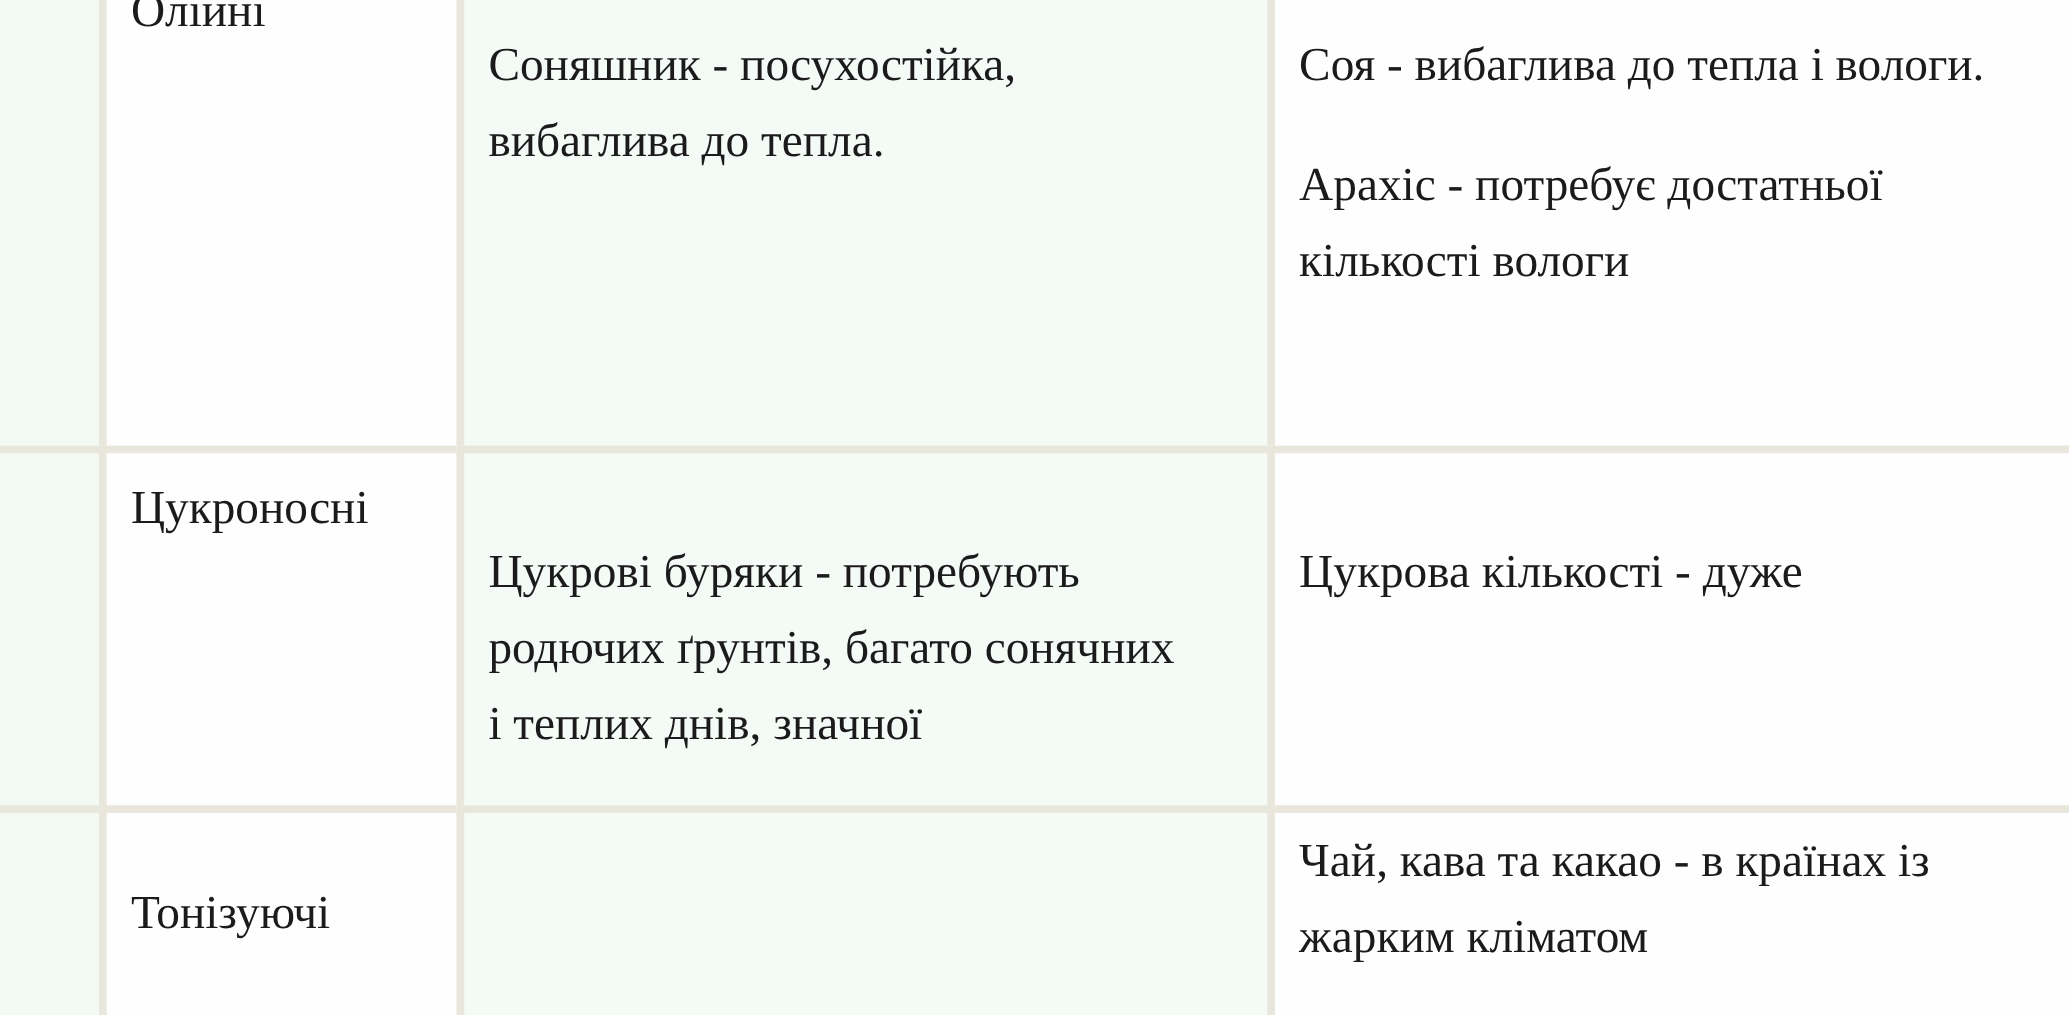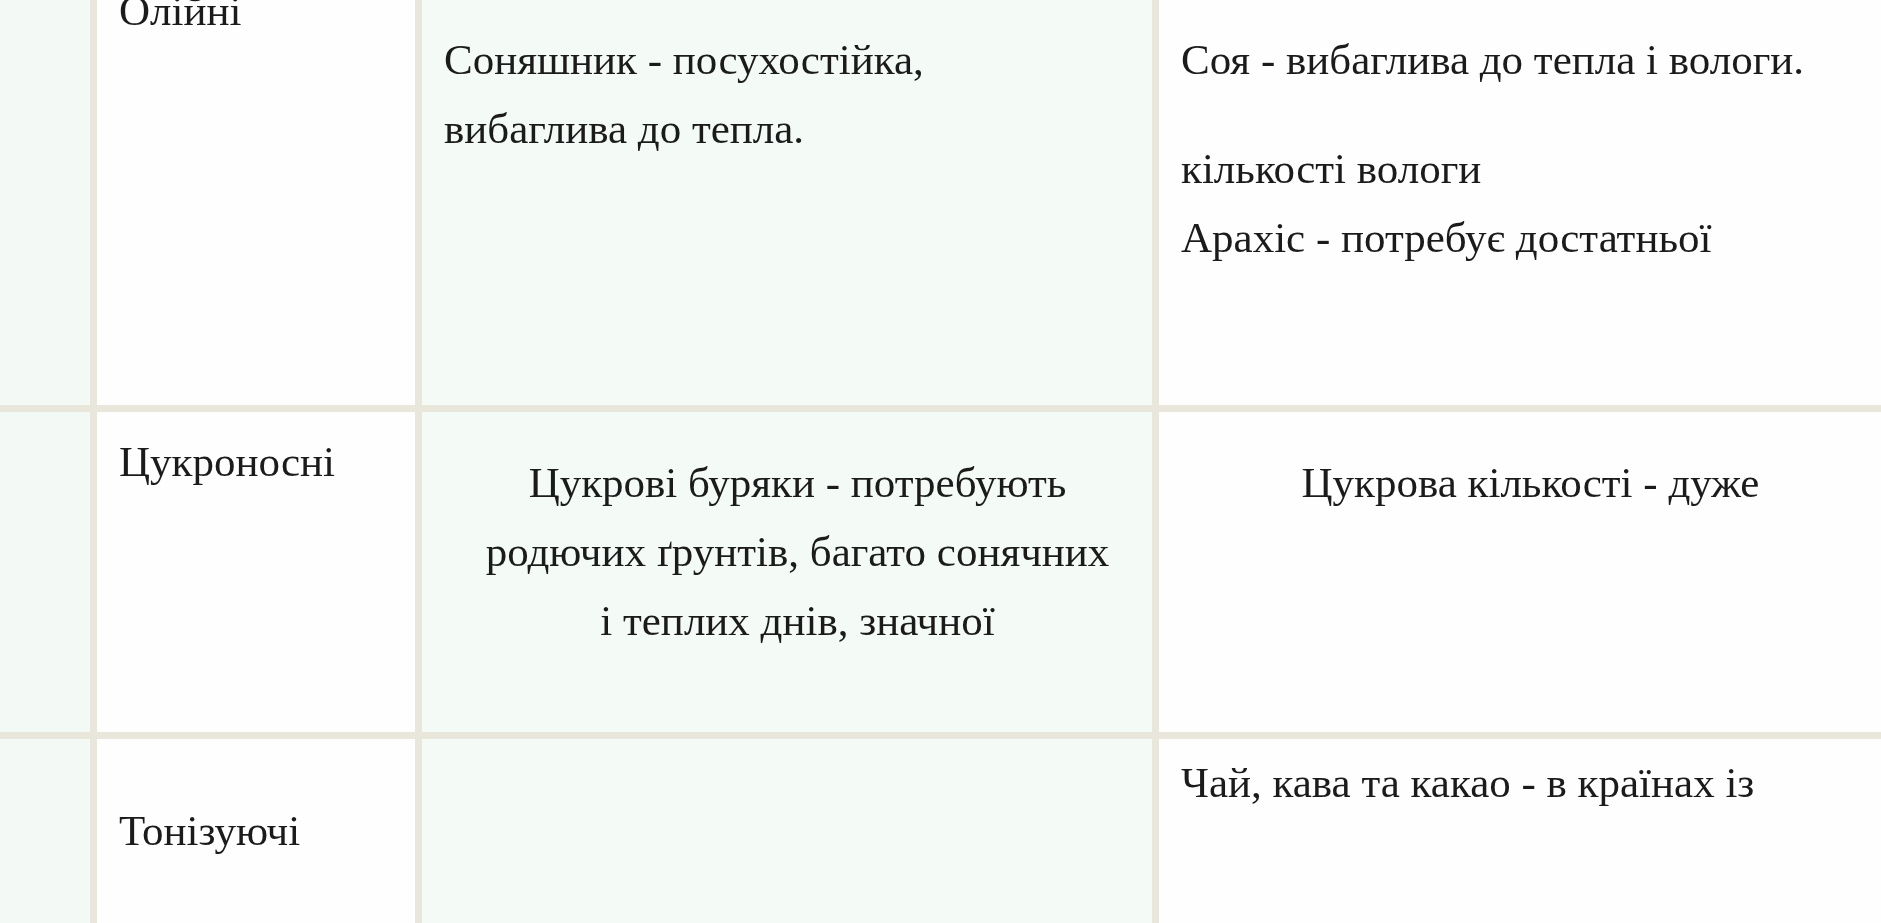--- a/index.html
+++ b/index.html
@@ -36,21 +36,21 @@
   .c1 { background: #f3f9f5; }
   .c2 { background: #fefefe; border-left: 7px solid #e9e7db; padding-left: 22px; }
   .c3 { background: #f4faf6; border-left: 7px solid #e9e7db; padding-left: 22px; }
   .c4 { background: #fefefe; border-left: 7px solid #e9e7db; padding-left: 22px; }
   
   .r2, .r3 { border-top: 7px solid #e9e7db; }
   
   .r1.c2 { padding-top: 36px; }
   .r1.c3, .r1.c4 { padding-top: 85px; }
   .r2.c2 { padding-top: 15px; }
-  .r2.c3, .r2.c4 { padding-top: 36px; text-align: center; }
+  .r2.c3, .r2.c4 { padding-top: 74px; }
   .r3.c2 { padding-top: 57px; }
   .r3.c4 { padding-top: 9px; }
   .para { margin: 0 1px 40px 0; }
   .para:last-child { margin-bottom: 0; }
   .line { white-space: nowrap; }
 </style>
 </head>
 <body>
 
 <div class="viewport">
@@ -66,22 +66,22 @@
           <div class="line">вибаглива до тепла.</div>
         </div>
         <div class="para">
         </div>
       </div>
     <div class="cell c4 r1">
         <div class="para">
           <div class="line">Соя - вибаглива до тепла і вологи.</div>
         </div>
         <div class="para">
+          <div class="line">Арахіс - потребує достатньої</div>
           <div class="line">кількості вологи</div>
-          <div class="line">Арахіс - потребує достатньої</div>
         </div>
       </div>
 
     <div class="cell c1 r2"></div>
     <div class="cell c2 r2">
       <div class="line">Цукроносні</div>
     </div>
     <div class="cell c3 r2">
         <div class="para">
           <div class="line">Цукрові буряки - потребують</div>
@@ -96,17 +96,18 @@
       </div>
 
     <div class="cell c1 r3"></div>
     <div class="cell c2 r3">
       <div class="line">Тонізуючі</div>
     </div>
     <div class="cell c3 r3"></div>
     <div class="cell c4 r3">
         <div class="para">
           <div class="line">Чай, кава та какао - в країнах із</div>
+          <div class="line">жарким кліматом</div>
         </div>
       </div>
 
   </div>
 </div>
 
 </body></html>

